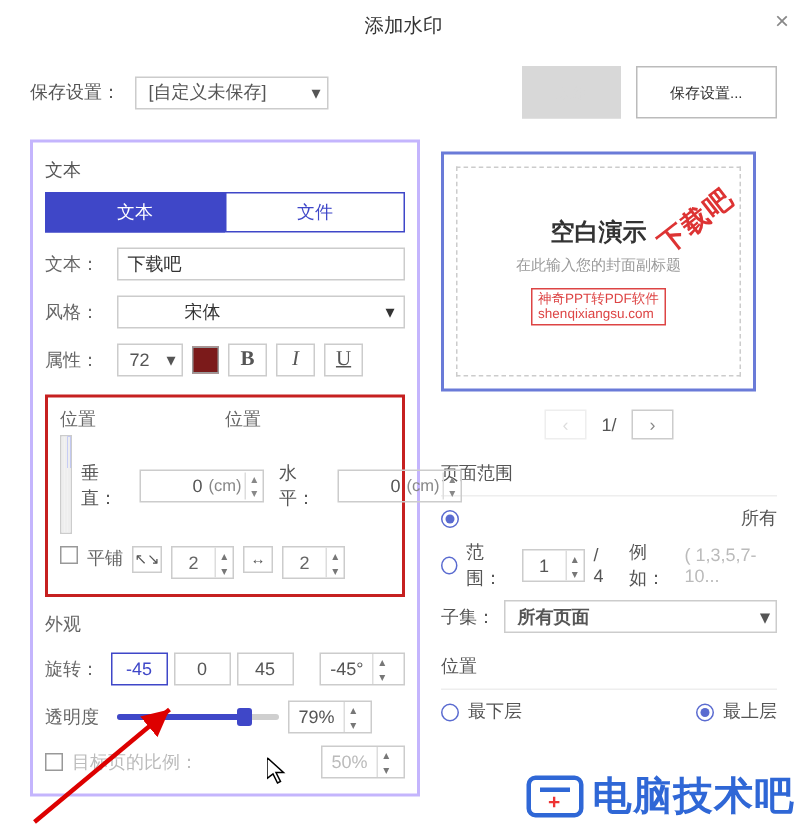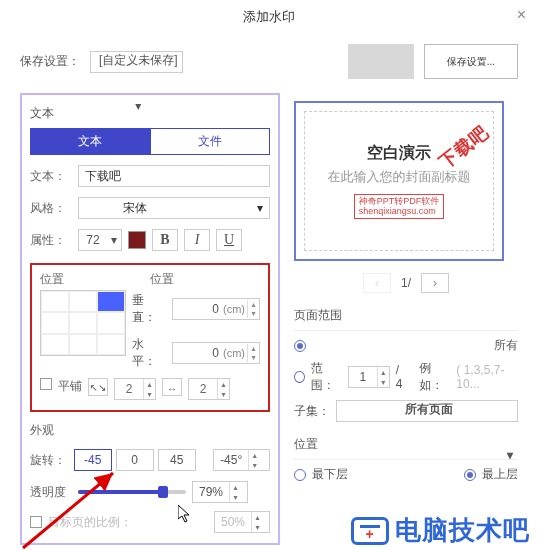--- a/index.html
+++ b/index.html
@@ -34,21 +34,20 @@
     gap: 10px;
   }
   .combo {
     display: inline-flex;
     align-items: center;
     background: #fff;
     border: 1px solid #ccc;
     height: 22px;
     padding: 0 4px 0 8px;
     gap: 30px;
-    flex-direction: column;
   }
   .combo .caret { color: #555; }
   .btn {
     display: inline-flex;
     align-items: center;
     justify-content: center;
     height: 35px;
     padding: 0 22px;
     border: 1px solid #bbb;
     background: #fff;
@@ -113,21 +112,21 @@
   .pos-header span { width: 50%; }
   .pos-body { display:flex; gap:6px; }
   .pos-grid {
     width: 86px; height: 66px;
     border: 1px solid #ccc;
     display: grid; grid-template-columns: repeat(3,1fr); grid-template-rows: repeat(3,1fr);
     background: #fff;
   }
   .cell { border: 1px solid #eee; }
   .cell.sel { background: #4861ff; }
-  .pos-fields { flex:1; display:flex; flex-direction:column; gap:10px; padding-top:2px;}
+  .pos-fields { flex:1; display:flex; flex-direction:row; gap:10px; padding-top:2px;}
   .pos-fields .row { margin-top:0; }
   .unitbox {
     display:flex; align-items:center; border:1px solid #ccc; height:22px; width:92px;
   }
   .unitbox .val{ flex:1; text-align:right; padding:0 4px;}
   .unitbox .unit{ color:#888; padding-right:2px; font-size:11px;}
   .unitbox .sp{ width:12px; display:flex; flex-direction:column; border-left:1px solid #ddd;}
   .unitbox .sp div{ flex:1; font-size:8px; color:#888; display:flex; align-items:center; justify-content:center;}
   .tile-row { display:flex; gap:6px; margin-top:8px; color:#666;}
   .tile-chk { width:12px; height:12px; border:1px solid #999; background:#fff; }
@@ -162,21 +161,21 @@
     display:flex; flex-direction:column; align-items:center; justify-content:center; gap:4px;
   }
   .wm-text {
     position:absolute; top:8px; right:14px;
     color:#d33; font-size:18px; font-weight:bold;
     transform: rotate(-38deg);
     transform-origin: top right;
     letter-spacing:1px;
   }
   .wm-title { font-size:16px; color:#333; font-weight:bold;}
-  .wm-sub { font-size:13px; color:#999;}
+  .wm-sub { font-size:10px; color:#999;}
   .stamp { border:1px solid #d44; color:#d44; font-size:9px; padding:2px 4px; border-radius:0; margin-top:4px; line-height:1.1;}
   .pager { display:flex; justify-content:center; gap:10px; margin-top:12px; align-items:center;}
   .pgbtn { width:28px; height:20px; border:1px solid #ccc; display:flex; align-items:center; justify-content:center; color:#888;}
   .pgbtn.disabled{ color:#ddd; border-color:#eee;}
   .fieldset-title { color:#555; margin-top:14px; margin-bottom:2px;}
   .radio-row { display:flex; align-items:center; gap:6px; margin-top:6px;justify-content:space-between;}
   .radio { width:12px; height:12px; border-radius:50%; border:1px solid #5a6bd0; position:relative;}
   .radio.checked::after{ content:""; position:absolute; left:2px; top:2px; width:6px; height:6px; border-radius:50%; background:#5a6bd0;}
   .hsep { height:1px; background:#eee; margin:6px 0;}
   .logotext {

